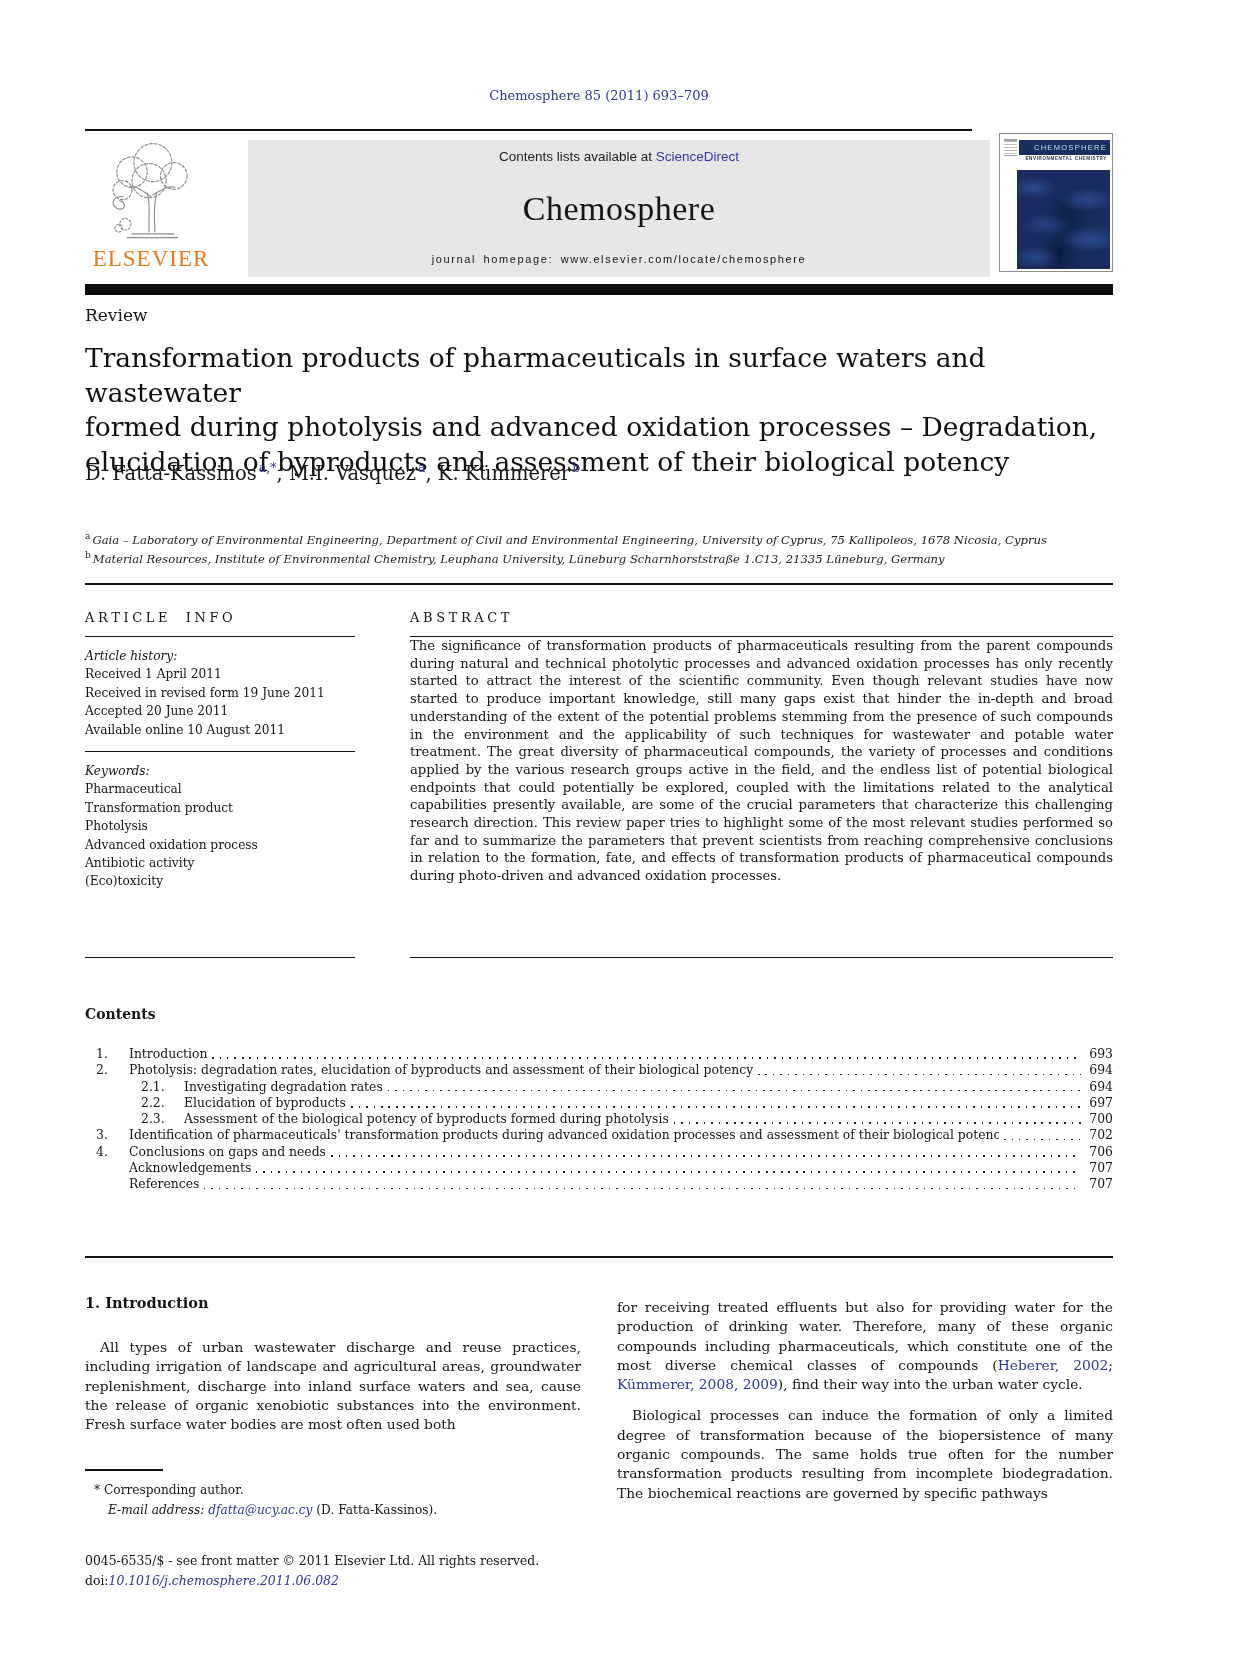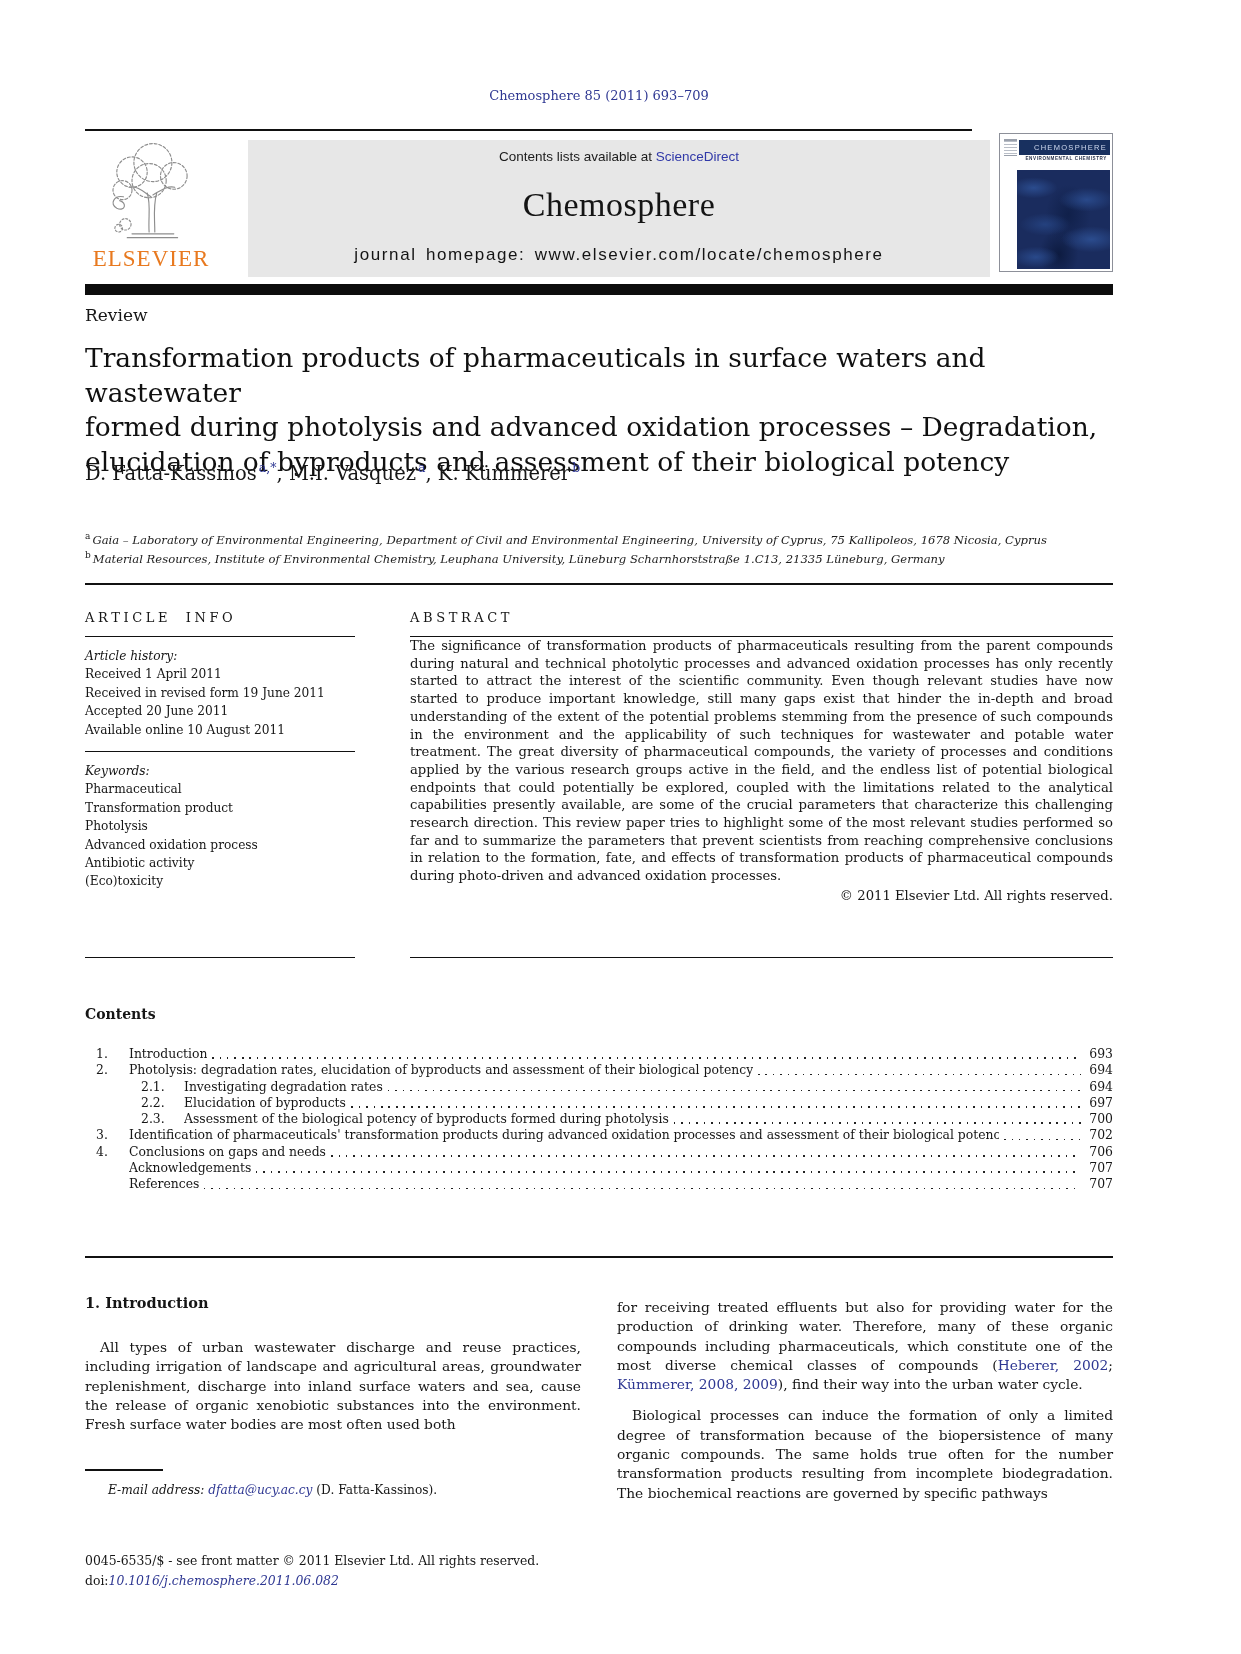--- a/index.html
+++ b/index.html
@@ -25,21 +25,21 @@
   .logo-box svg{display:block;margin:0 auto;}
   .elsevier-word{font-family:"Liberation Serif",serif;font-size:23px;
                  color:var(--orange);letter-spacing:1px;margin-top:-4px;}
   .banner{left:228px;top:140px;width:742px;height:137px;background:var(--banner-bg);
           display:flex;flex-direction:column;justify-content:space-between;
           align-items:center;padding:9px 10px 12px;margin-left:20px;}
   .banner-line1{font-family:"Liberation Sans",sans-serif;font-size:13.5px;color:#1c1c1c;}
   .banner-line1 .sd{color:#3038a8;}
   .banner-journal{font-family:"Liberation Serif",serif;font-size:34px;color:#141414;
                   letter-spacing:0.5px;}
-  .banner-home{font-family:"Liberation Sans",sans-serif;font-size:17px;color:#141414;
+  .banner-home{font-family:"Liberation Sans",sans-serif;font-size:11px;color:#141414;
                letter-spacing:1.6px;word-spacing:3px;}
 
   
   .cover{left:999px;top:133px;width:114px;height:139px;background:#fff;
          border:1px solid #8d9099;overflow:hidden;}
   .cover-mini-logo{position:absolute;left:4px;top:5px;width:13px;height:17px;
                    border-top:2px solid #9aa0ab;border-bottom:1px solid #9aa0ab;
                    background:repeating-linear-gradient(to bottom,#b9bec7 0 1px,transparent 1px 3px);}
   .cover-band{position:absolute;left:19px;top:6px;right:2px;height:15px;background:#18305f;
               color:#cfd9ef;font-family:"Liberation Sans",sans-serif;font-size:7.5px;
@@ -190,21 +190,20 @@
   <div class="kw-item">Transformation product</div>
   <div class="kw-item">Photolysis</div>
   <div class="kw-item">Advanced oxidation process</div>
   <div class="kw-item">Antibiotic activity</div>
   <div class="kw-item">(Eco)toxicity</div>
 </div>
 
 <div class="abs abs-col">
   <div class="sec-head">ABSTRACT</div>
   <div class="abs-text">The significance of transformation products of pharmaceuticals resulting from the parent compounds during natural and technical photolytic processes and advanced oxidation processes has only recently started to attract the interest of the scientific community. Even though relevant studies have now started to produce important knowledge, still many gaps exist that hinder the in-depth and broad understanding of the extent of the potential problems stemming from the presence of such compounds in the environment and the applicability of such techniques for wastewater and potable water treatment. The great diversity of pharmaceutical compounds, the variety of processes and conditions applied by the various research groups active in the field, and the endless list of potential biological endpoints that could potentially be explored, coupled with the limitations related to the analytical capabilities presently available, are some of the crucial parameters that characterize this challenging research direction. This review paper tries to highlight some of the most relevant studies performed so far and to summarize the parameters that prevent scientists from reaching comprehensive conclusions in relation to the formation, fate, and effects of transformation products of pharmaceutical compounds during photo-driven and advanced oxidation processes.</div>
-  <div class="abs-copy">© 2011 Elsevier Ltd. All rights reserved.</div>
 </div>
 
 <div class="abs contents-head">Contents</div>
 
 <div class="abs toc">
   <div class="toc-row lvl1">
     <span class="toc-num">1.</span>
       <span class="toc-label">Introduction</span>
       <span class="toc-leader"></span>
       <span class="toc-page">693</span>
@@ -267,19 +266,20 @@
   <p>All types of urban wastewater discharge and reuse practices, including irrigation of landscape and agricultural areas, groundwater replenishment, discharge into inland surface waters and sea, cause the release of organic xenobiotic substances into the environment. Fresh surface water bodies are most often used both</p>
 </div>
 
 <div class="abs col-right">
   <p class="p1"><span>for receiving treated effluents but also for providing water for the production of drinking water. Therefore, many of these organic compounds including pharmaceuticals, which constitute one of the most diverse chemical classes of compounds (</span><span class="ref-link">Heberer, 2002</span><span>; </span><span class="ref-link">Kümmerer, 2008, 2009</span><span>), find their way into the urban water cycle.</span></p>
   <p class="p2">Biological processes can induce the formation of only a limited degree of transformation because of the biopersistence of many organic compounds. The same holds true often for the number transformation products resulting from incomplete biodegradation. The biochemical reactions are governed by specific pathways</p>
 </div>
 
 <div class="abs fn-rule"></div>
 <div class="abs footnote">
+  <div class="fn-line1"><span>*</span><span> Corresponding author.</span></div>
   <div class="fn-line2"><span class="fn-email-label">E-mail address: </span><span class="linkish">dfatta@ucy.ac.cy</span><span> (D. Fatta-Kassinos).</span></div>
 </div>
 
 <div class="abs footer">
   <div>0045-6535/$ - see front matter © 2011 Elsevier Ltd. All rights reserved.</div>
   <div><span>doi:</span><span class="linkish">10.1016/j.chemosphere.2011.06.082</span></div>
 </div>
 
 </body></html>

